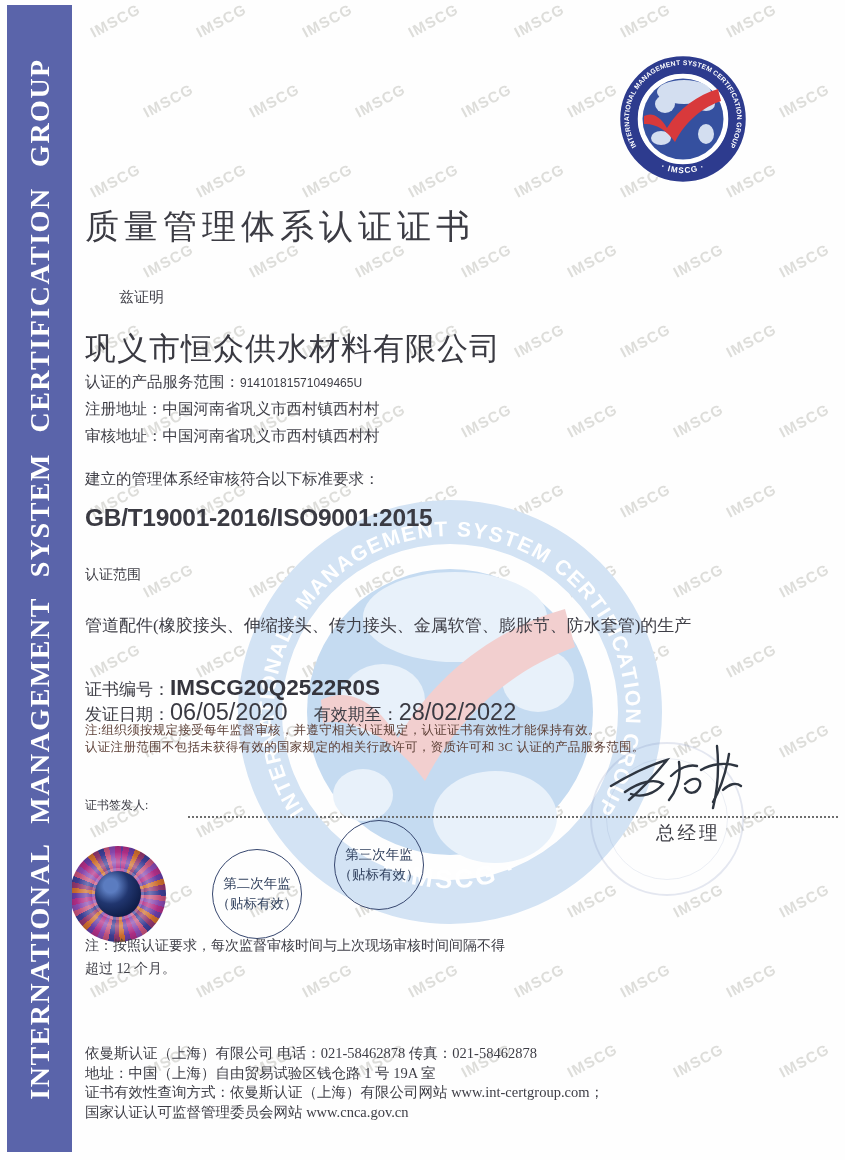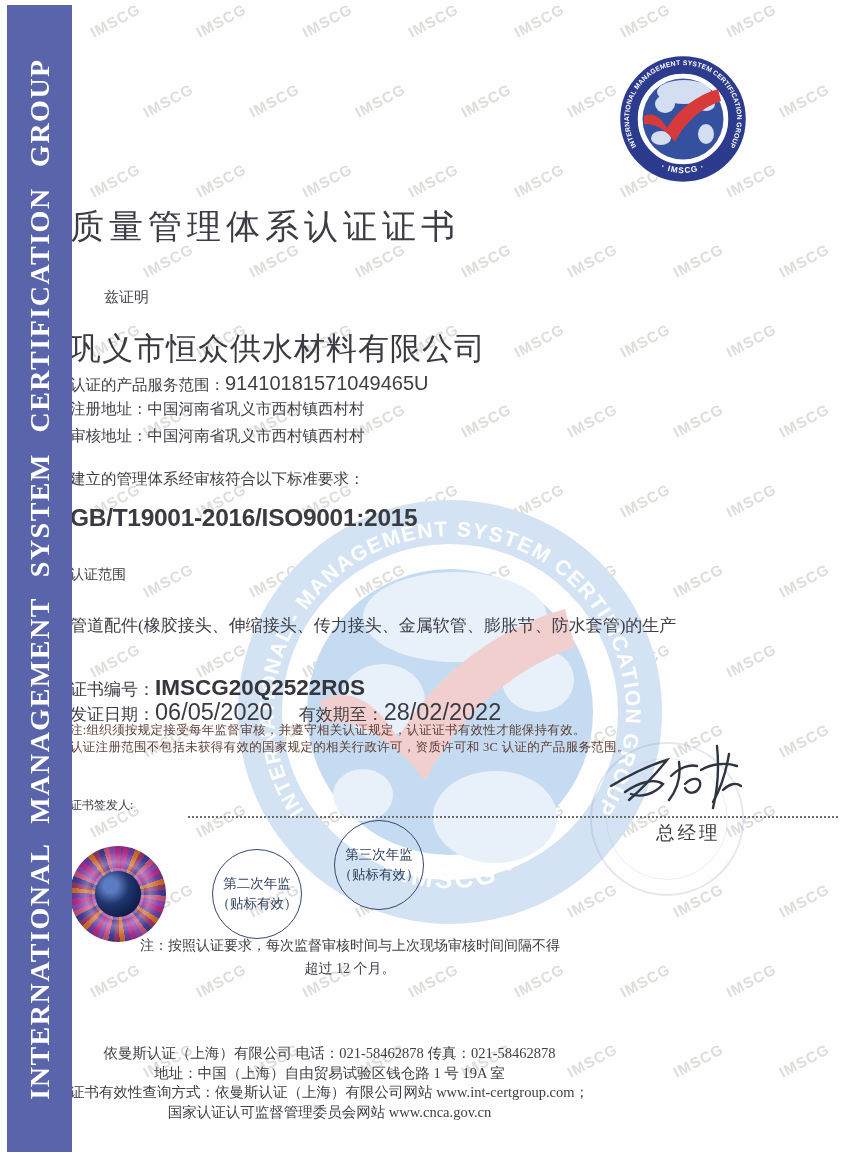--- a/index.html
+++ b/index.html
@@ -17,21 +17,21 @@
   .emboss::after{content:"";position:absolute;left:14px;top:14px;right:14px;bottom:14px;
           border-radius:50%;border:1.5px solid rgba(110,130,175,.13);}
   
   .sidebar{position:absolute;left:7px;top:5px;width:65px;height:1147px;background:#5a64aa;z-index:3;}
   .sidebar-text{position:absolute;left:50%;top:50%;transform:translate(-50%,-50%) rotate(-90deg);
           white-space:nowrap;color:#ffffff;font-weight:bold;font-size:28px;letter-spacing:1.5px;
           word-spacing:12px;font-family:"Liberation Serif",serif;}
   
   .badge{position:absolute;left:616px;top:52px;width:134px;height:134px;z-index:2;}
   
-  .abs{position:absolute;left:70px;z-index:2;white-space:nowrap;text-align:center;}
+  .abs{position:absolute;left:85px;z-index:2;white-space:nowrap;}
   .title{top:204px;font-size:34px;color:#3c3c44;letter-spacing:5px;}
   .certify{top:288px;font-size:15px;color:#46464e;margin-left:34px;}
   .company{top:328px;font-size:31px;color:#3a3a42;letter-spacing:1px;}
   .l-code{top:372px;font-size:15.5px;}
   .l-reg{top:399px;font-size:15.5px;}
   .l-aud{top:426px;font-size:15.5px;}
   .val{font-family:"Liberation Sans",sans-serif;}
   .std-intro{top:469px;font-size:15.5px;}
   .std-code{top:504px;font-size:24.5px;font-weight:bold;font-family:"Liberation Sans",sans-serif;
             color:#3a3a42;letter-spacing:-0.3px;}
@@ -224,21 +224,21 @@
     <text font-family="Liberation Sans, sans-serif" font-weight="bold" font-size="8.2" fill="#ffffff" letter-spacing="1">
       <textPath href="#bBot" startOffset="50%" text-anchor="middle">· IMSCG ·</textPath>
     </text>
   </svg>
 
   <div class="abs title">质量管理体系认证证书</div>
   <div class="abs certify">兹证明</div>
 
   <div class="abs company">巩义市恒众供水材料有限公司</div>
   <div class="abs l-code">
-    <span>认证的产品服务范围：</span><span class="val" style="font-size:20px">91410181571049465U</span>
+    <span>认证的产品服务范围：</span><span class="val" style="font-size:12px">91410181571049465U</span>
   </div>
   <div class="abs l-reg">注册地址：中国河南省巩义市西村镇西村村</div>
   <div class="abs std-intro">建立的管理体系经审核符合以下标准要求：</div>
 
   <div class="abs l-aud">审核地址：中国河南省巩义市西村镇西村村</div>
   <div class="abs std-code">GB/T19001-2016/ISO9001:2015</div>
 
   <div class="abs scope-label">认证范围</div>
   <div class="abs scope-text">管道配件(橡胶接头、伸缩接头、传力接头、金属软管、膨胀节、防水套管)的生产</div>
 

